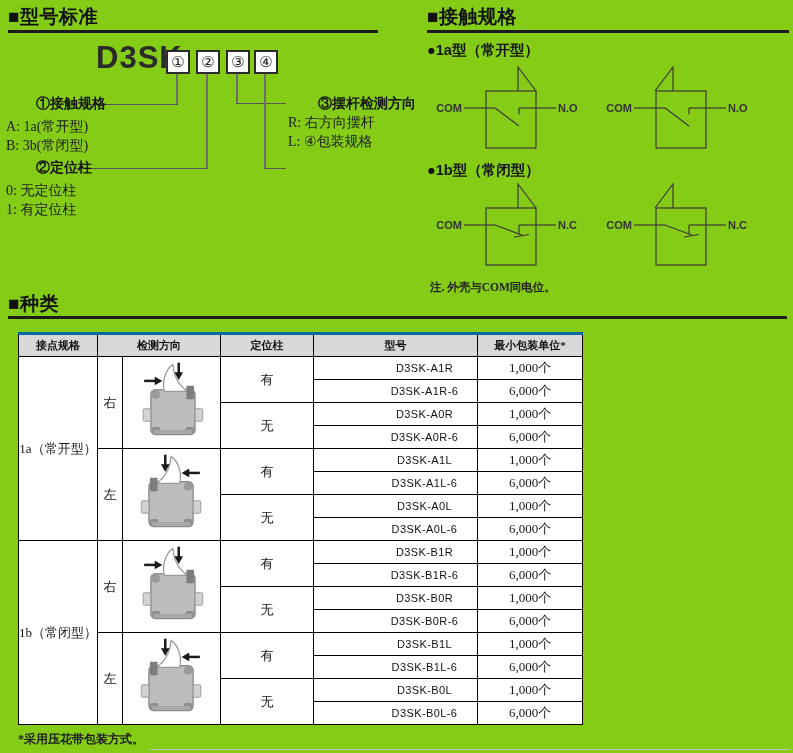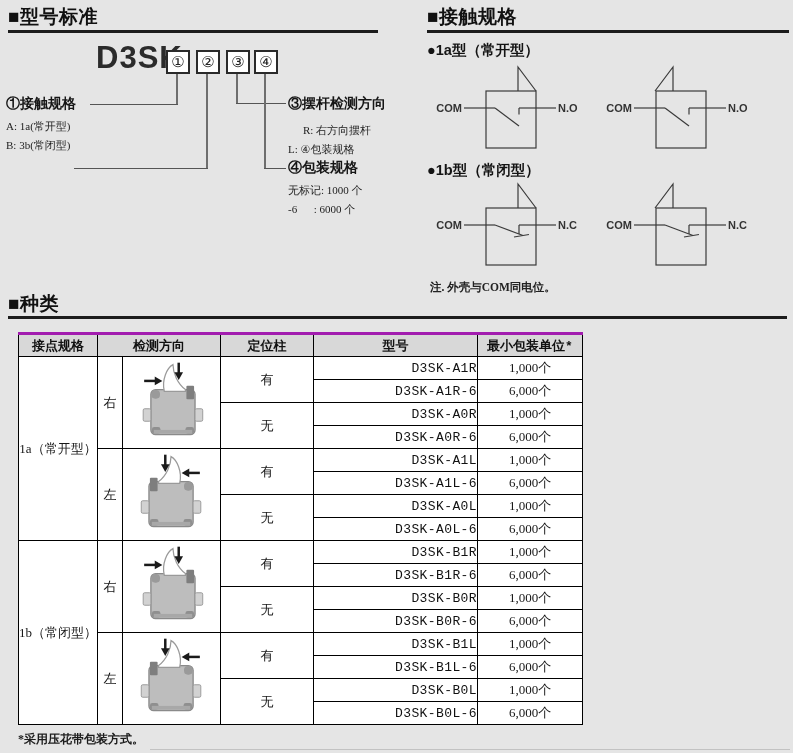--- a/index.html
+++ b/index.html
@@ -1,37 +1,37 @@
 <!DOCTYPE html>
 <html><head>
 <meta charset="utf-8">
 <style>
   html,body{margin:0;padding:0;background:#fff;}
-  #page{position:relative;width:793px;height:753px;background:#e5e5e5;overflow:hidden;
+  #page{position:relative;width:793px;height:753px;background:#84cc16;overflow:hidden;
         font-family:"Liberation Sans",sans-serif;color:#1a1a1a;}
   .abs{position:absolute;}
   .sec-title{font-family:"Liberation Sans",sans-serif;font-weight:bold;font-size:19px;color:#111;letter-spacing:0.5px;}
   .rule{height:2.5px;background:#1c1c1c;}
   .model-code{font-family:"Liberation Sans",sans-serif;font-weight:600;font-size:31px;color:#2b2b2b;letter-spacing:1px;}
   .numbox{position:absolute;top:50px;width:20px;height:20px;border:2px solid #2a2a2a;
           display:flex;align-items:center;justify-content:center;font-size:15px;color:#222;background:#fff;}
   .vline{position:absolute;width:1.6px;background:#6e6e6e;}
   .hline{position:absolute;height:1.6px;background:#555;}
-  .legend-title{font-family:"Liberation Serif",serif;font-weight:bold;font-size:14px;color:#151515;white-space:pre;}
-  .legend-item{font-family:"Liberation Serif",serif;font-size:11px;color:#1d1d1d;white-space:pre;line-height:19px;}
+  .legend-title{font-family:"Liberation Serif",serif;font-weight:bold;font-size:14px;color:#151515;white-space:pre;margin-left:30px;}
+  .legend-item{font-family:"Liberation Serif",serif;font-size:14px;color:#1d1d1d;white-space:pre;line-height:19px;}
   .subhead{font-family:"Liberation Sans",sans-serif;font-weight:bold;font-size:14.5px;color:#141414;}
   .note{font-family:"Liberation Serif",serif;font-size:11.5px;font-weight:600;color:#222;text-align:right;}
   .footnote{font-family:"Liberation Serif",serif;font-size:12px;font-weight:600;color:#1c1c1c;}
   table.types{border-collapse:collapse;table-layout:fixed;width:564px;background:#fff;}
   .types th,.types td{border:1px solid #000;padding:0;text-align:center;vertical-align:middle;overflow:hidden;}
-  .types thead th{background:#d8d8d8;height:21px;border-top:3px solid #a21caf;
-                  font-family:Liberation Mono, monospace;font-weight:bold;font-size:13px;color:#111;}
+  .types thead th{background:#d8d8d8;height:21px;border-top:3px solid #0369a1;
+                  font-family:Liberation Serif, serif;font-weight:bold;font-size:11px;color:#111;}
   .types td{height:22px;font-family:"Liberation Serif",serif;font-size:13px;color:#161616;}
-  .types td.model{text-align:right;padding-left:58px;font-family:Liberation Mono, monospace;
-                  font-size:13px;letter-spacing:0.4px;color:#111;}
+  .types td.model{text-align:center;padding-left:58px;font-family:Liberation Sans, sans-serif;
+                  font-size:11px;letter-spacing:0.4px;color:#111;}
   .types td.qty{font-family:"Liberation Serif",serif;font-size:13px;}
   .types td.imgcell{padding:1px 0;}
   .types td.imgcell svg{display:block;margin:0 auto;}
   .cdiag text{font-family:"Liberation Sans",sans-serif;font-weight:600;font-size:11px;fill:#333;}
   .pagerule{position:absolute;height:1px;background:#c2c2c2;}
 </style>
 </head>
 <body>
 
 <div id="page">
@@ -52,29 +52,29 @@
   <div class="vline" style="left:236px;top:74px;height:30px;"></div>
   <div class="hline" style="left:236px;top:102.5px;width:50px;"></div>
   <div class="vline" style="left:264px;top:74px;height:95px;"></div>
   <div class="hline" style="left:264px;top:167.5px;width:22px;"></div>
 
   <div class="abs" style="left:6px;top:95px;">
     <div class="legend-title">①接触规格</div>
     <div class="legend-item" style="margin-top:4px;">A: 1a(常开型)</div>
     <div class="legend-item">B: 3b(常闭型)</div>
   </div>
+  <div class="abs" style="left:6px;top:159px;">
+    <div class="legend-title">②定位柱</div>
+    <div class="legend-item" style="margin-top:4px;">0: 无定位柱</div>
+    <div class="legend-item">1: 有定位柱</div>
+  </div>
   <div class="abs" style="left:288px;top:95px;">
     <div class="legend-title">③摆杆检测方向</div>
-    <div class="legend-item" style="margin-top:8px;text-align:center;">R: 右方向摆杆</div>
+    <div class="legend-item" style="margin-top:0;">R: 右方向摆杆</div>
     <div class="legend-item">L: ④包装规格</div>
-  </div>
-  <div class="abs" style="left:288px;top:159px;">
-    <div class="legend-title">④包装规格</div>
-    <div class="legend-item" style="margin-top:4px;">无标记: 1000 个</div>
-    <div class="legend-item">-6      : 6000 个</div>
   </div>
 
   <div class="abs sec-title" style="left:427px;top:4px;">■接触规格</div>
   <div class="abs rule" style="left:427px;top:30px;width:362px;"></div>
 
   <div class="abs subhead" style="left:427px;top:41px;">●1a型（常开型）</div>
 
   <svg class="abs cdiag" style="left:424px;top:60px;" width="175" height="95" viewBox="0 0 175 95">
     <g stroke="#3a3a3a" stroke-width="1.2" fill="none">
       <rect x="62" y="31" width="50" height="57"></rect>

